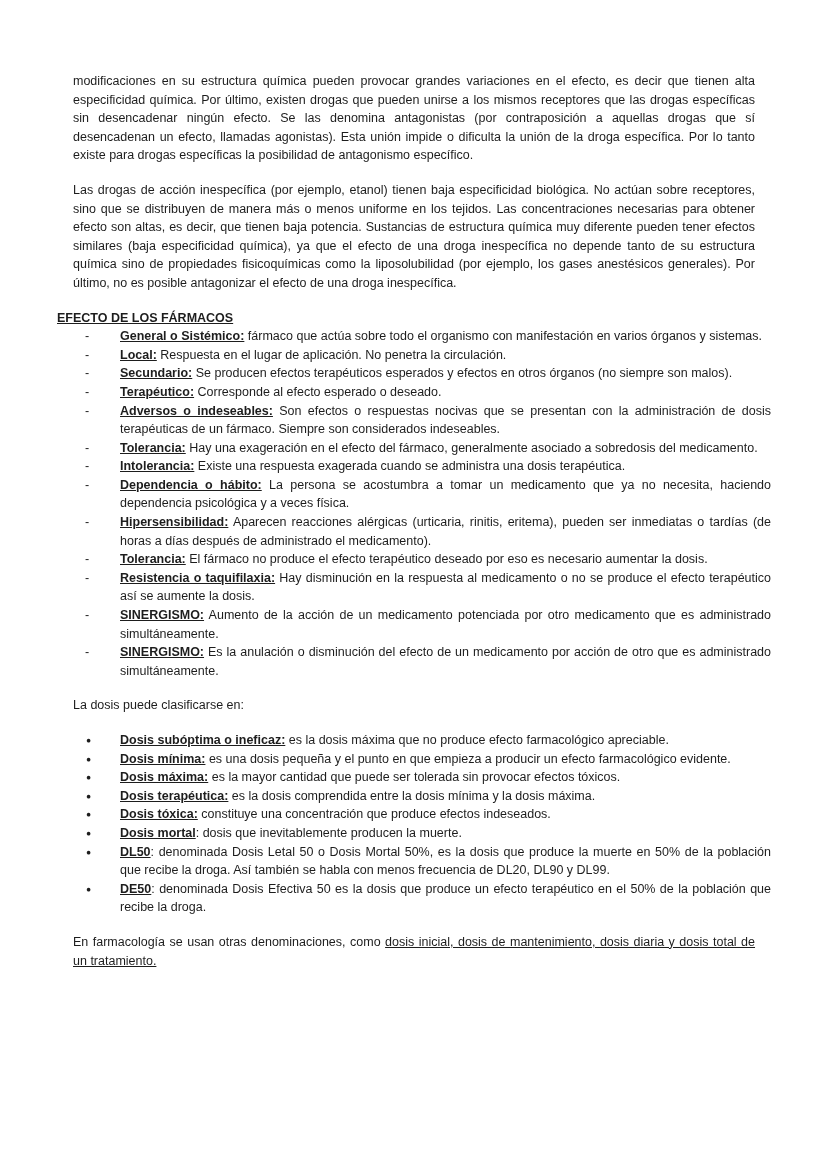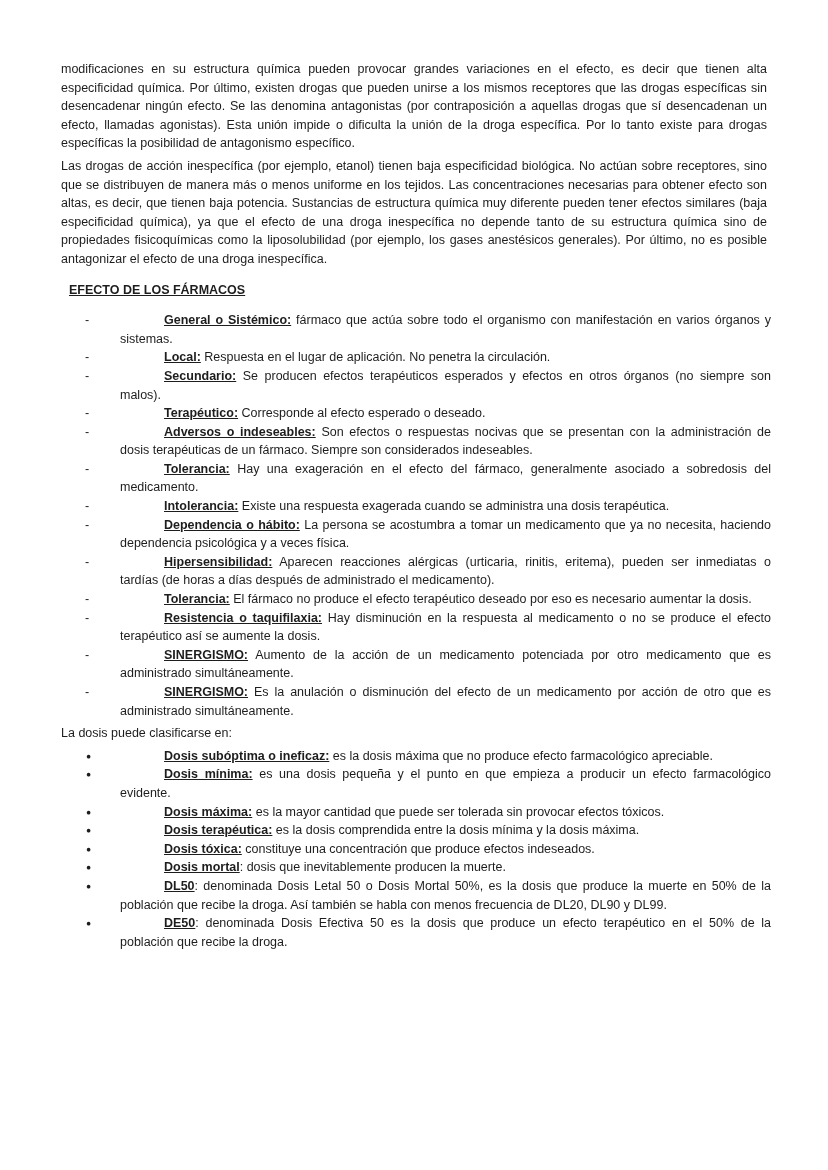--- a/index.html
+++ b/index.html
@@ -17,37 +17,36 @@
   }
   .page {
     position: absolute;
     left: 57px;
     top: 56px;
     width: 714px;
     font-size: 12.5px;
     line-height: 18.6px;
   }
   .para {
-    margin: 4px;
+    margin: 16px;
     text-align: justify;
   }
   .hd {
-    margin: 12px;
+    margin: 0;
     font-size: 12.5px;
     line-height: 18.6px;
     font-weight: bold;
     text-decoration: underline;
     text-align: left;
   }
   .b { font-weight: normal; }
   .u { text-decoration: underline; }
   .lbl {
     font-weight: bold;
     text-decoration: underline;
-    margin-left: 44px;
   }
   ul.doc-list {
     list-style: none;
     margin: 0;
     padding: 0;
   }
   .li {
     position: relative;
     margin: 0;
     padding-left: 63px;
@@ -121,14 +120,15 @@
 
       <li class="li"><span class="marker">●</span><span class="lbl">Dosis tóxica:</span><span> constituye una concentración que produce efectos indeseados.</span></li>
 
       <li class="li"><span class="marker">●</span><span class="lbl">Dosis mortal</span><span>: dosis que inevitablemente producen la muerte.</span></li>
 
       <li class="li"><span class="marker">●</span><span class="lbl">DL50</span><span>: denominada Dosis Letal 50 o Dosis Mortal 50%, es la dosis que produce la muerte en 50% de la población que recibe la droga. Así también se habla con menos frecuencia de DL20, DL90 y DL99.</span></li>
 
       <li class="li"><span class="marker">●</span><span class="lbl">DE50</span><span>: denominada Dosis Efectiva 50 es la dosis que produce un efecto terapéutico en el 50% de la población que recibe la droga.</span></li>
     </ul>
 
+  <p class="para"><span>En farmacología se usan otras denominaciones, como </span><span class="u">dosis inicial, dosis de mantenimiento, dosis diaria y dosis total de un tratamiento.</span></p>
 
 </div>
 
 </body></html>

